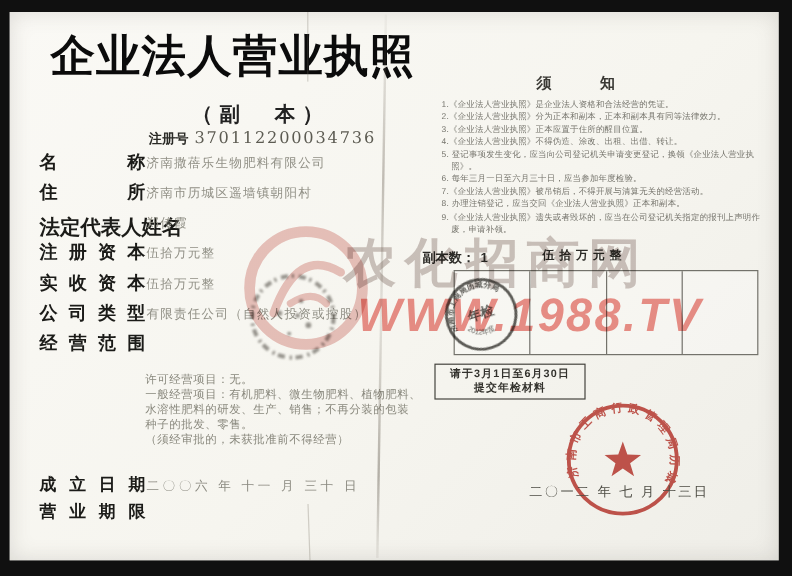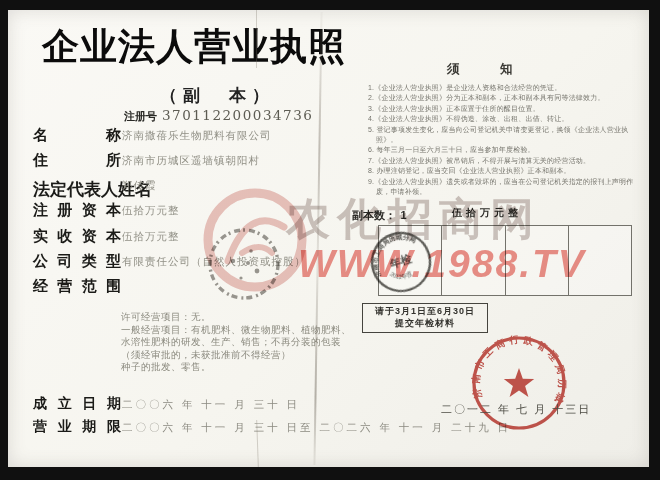--- a/index.html
+++ b/index.html
@@ -86,31 +86,30 @@
     <span class="fval">有限责任公司（自然人投资或控股）</span>
   </div>
 
   <div class="field-row" style="top:277px">
     <span class="jlabel">经营范围</span>
   </div>
   <div class="scope-lines">
     <span>许可经营项目：无。</span>
     <span>一般经营项目：有机肥料、微生物肥料、植物肥料、</span>
     <span>水溶性肥料的研发、生产、销售；不再分装的包装</span>
+    <span>种子的批发、零售。</span>
     <span>（须经审批的，未获批准前不得经营）</span>
-    <span>种子的批发、零售。</span>
   </div>
 
   <div class="field-row date-row" style="top:395px">
     <span class="jlabel">成立日期</span>
     <span class="fval">二〇〇六 年 十一 月 三十 日</span>
   </div>
   <div class="field-row date-row" style="top:418px">
     <span class="jlabel">营业期限</span>
-    <span class="fval">二〇〇六 年 十一 月 三十 日至 二〇二六 年 十一 月 二十九 日</span>
   </div>
 
   <div class="notice-title">须　知</div>
   <ul class="notice-list">
     <li>1.《企业法人营业执照》是企业法人资格和合法经营的凭证。</li>
     <li>2.《企业法人营业执照》分为正本和副本，正本和副本具有同等法律效力。</li>
     <li>3.《企业法人营业执照》正本应置于住所的醒目位置。</li>
     <li>4.《企业法人营业执照》不得伪造、涂改、出租、出借、转让。</li>
     <li>5. 登记事项发生变化，应当向公司登记机关申请变更登记，换领《企业法人营业执照》。</li>
     <li>6. 每年三月一日至六月三十日，应当参加年度检验。</li>

